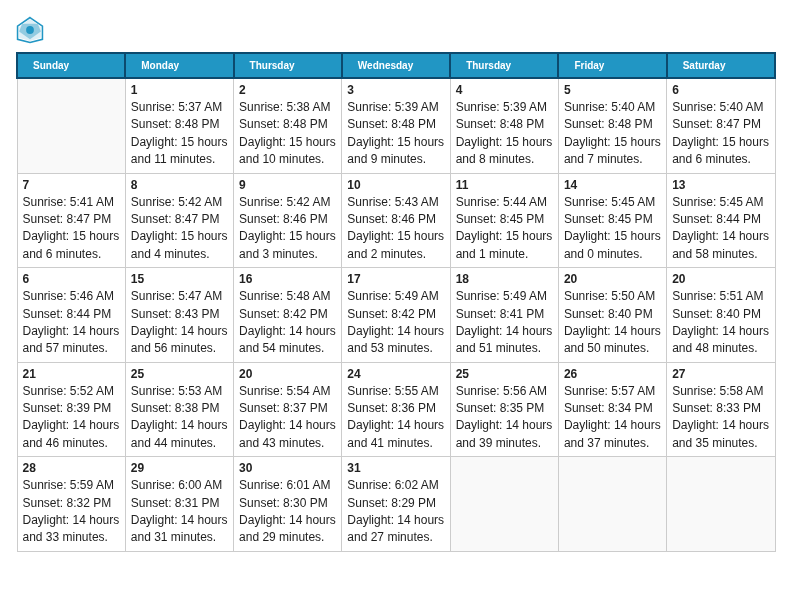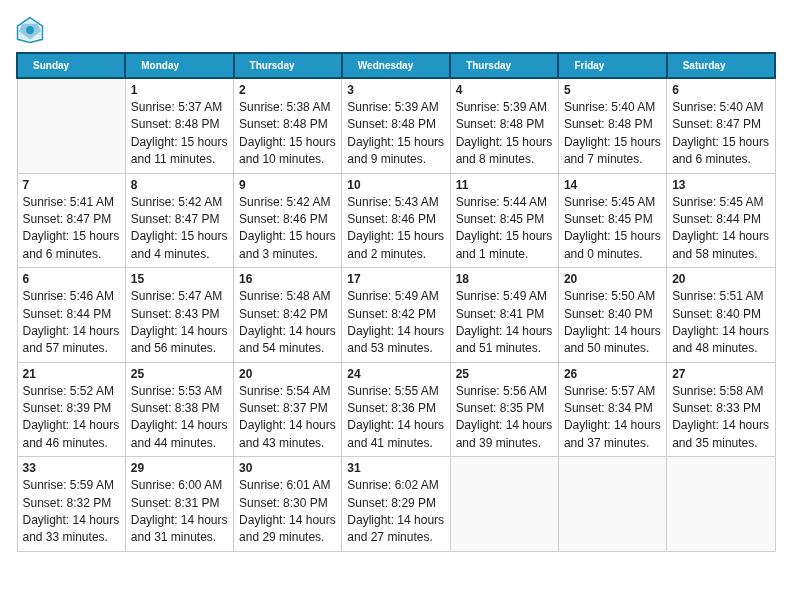--- a/index.html
+++ b/index.html
@@ -222,21 +222,21 @@
           <span class="day-num">26</span>
           <div class="day-detail">Sunrise: 5:57 AM<br>Sunset: 8:34 PM<br>Daylight: 14 hours<br>and 37 minutes.</div>
         </td>
         <td>
           <span class="day-num">27</span>
           <div class="day-detail">Sunrise: 5:58 AM<br>Sunset: 8:33 PM<br>Daylight: 14 hours<br>and 35 minutes.</div>
         </td>
       </tr>
       <tr>
         <td>
-          <span class="day-num">33</span>
+          <span class="day-num">28</span>
           <div class="day-detail">Sunrise: 5:59 AM<br>Sunset: 8:32 PM<br>Daylight: 14 hours<br>and 33 minutes.</div>
         </td>
         <td>
           <span class="day-num">29</span>
           <div class="day-detail">Sunrise: 6:00 AM<br>Sunset: 8:31 PM<br>Daylight: 14 hours<br>and 31 minutes.</div>
         </td>
         <td>
           <span class="day-num">30</span>
           <div class="day-detail">Sunrise: 6:01 AM<br>Sunset: 8:30 PM<br>Daylight: 14 hours<br>and 29 minutes.</div>
         </td>

